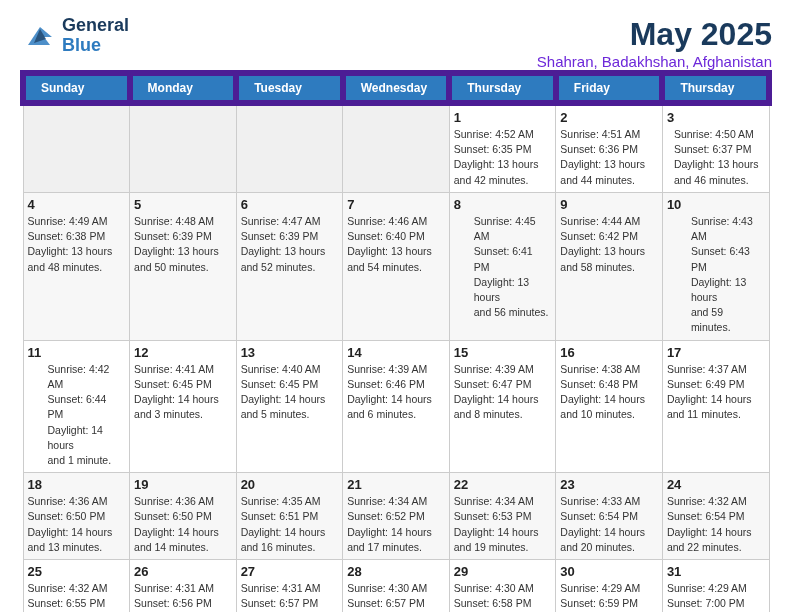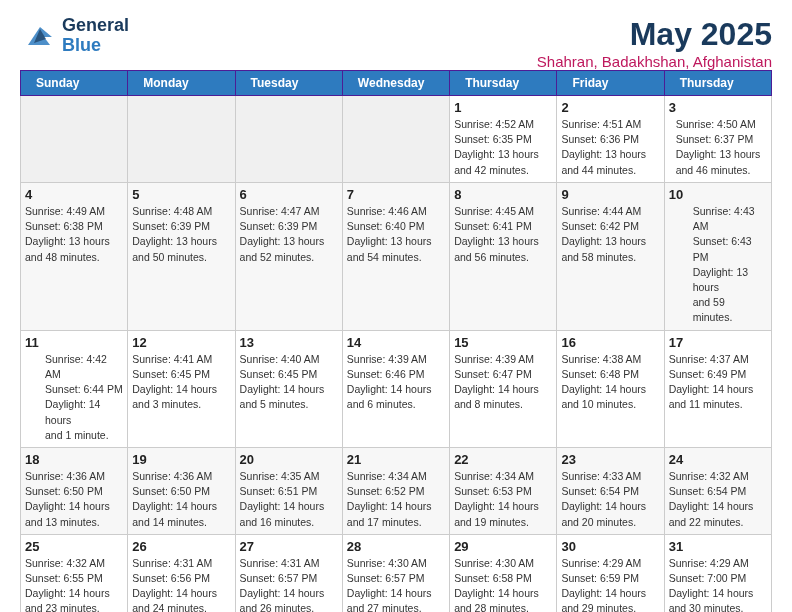--- a/index.html
+++ b/index.html
@@ -19,34 +19,34 @@
     .title-block {
       text-align: right;
     }
     .month-title {
       font-size: 32px;
       font-weight: bold;
       color: #1a3a5c;
     }
     .location {
       font-size: 15px;
-      color: #be185d;
+      color: #6d28d9;
     }
     table {
       width: 100%;
       border-collapse: collapse;
       font-size: 11px;
     }
     thead th {
       background-color: #2e7bbf;
       color: #fff;
       font-weight: bold;
       font-size: 12px;
       padding: 5px 15px;
-      border: 1px solid #4c1d95;
+      border: 6px solid #4c1d95;
       text-align: left;
     }
     td {
       border: 1px solid #ccc;
       vertical-align: top;
       padding: 4px 4px;
       width: calc(100% / 7);
       min-height: 80px;
       height: 85px;
       background: #fff;
@@ -182,21 +182,21 @@
         </td>
         <td>
           <span class="day-number">7</span>
           <div class="day-info" style="white-space: pre-line;">Sunrise: 4:46 AM
 Sunset: 6:40 PM
 Daylight: 13 hours
 and 54 minutes.</div>
         </td>
         <td>
           <span class="day-number">8</span>
-          <div class="day-info" style="white-space: pre-line;">Sunrise: 4:45 AM
+          <div class="day-info" style="white-space: pre-line; margin-left: 20px;">Sunrise: 4:45 AM
 Sunset: 6:41 PM
 Daylight: 13 hours
 and 56 minutes.</div>
         </td>
         <td>
           <span class="day-number">9</span>
           <div class="day-info" style="white-space: pre-line;">Sunrise: 4:44 AM
 Sunset: 6:42 PM
 Daylight: 13 hours
 and 58 minutes.</div>

